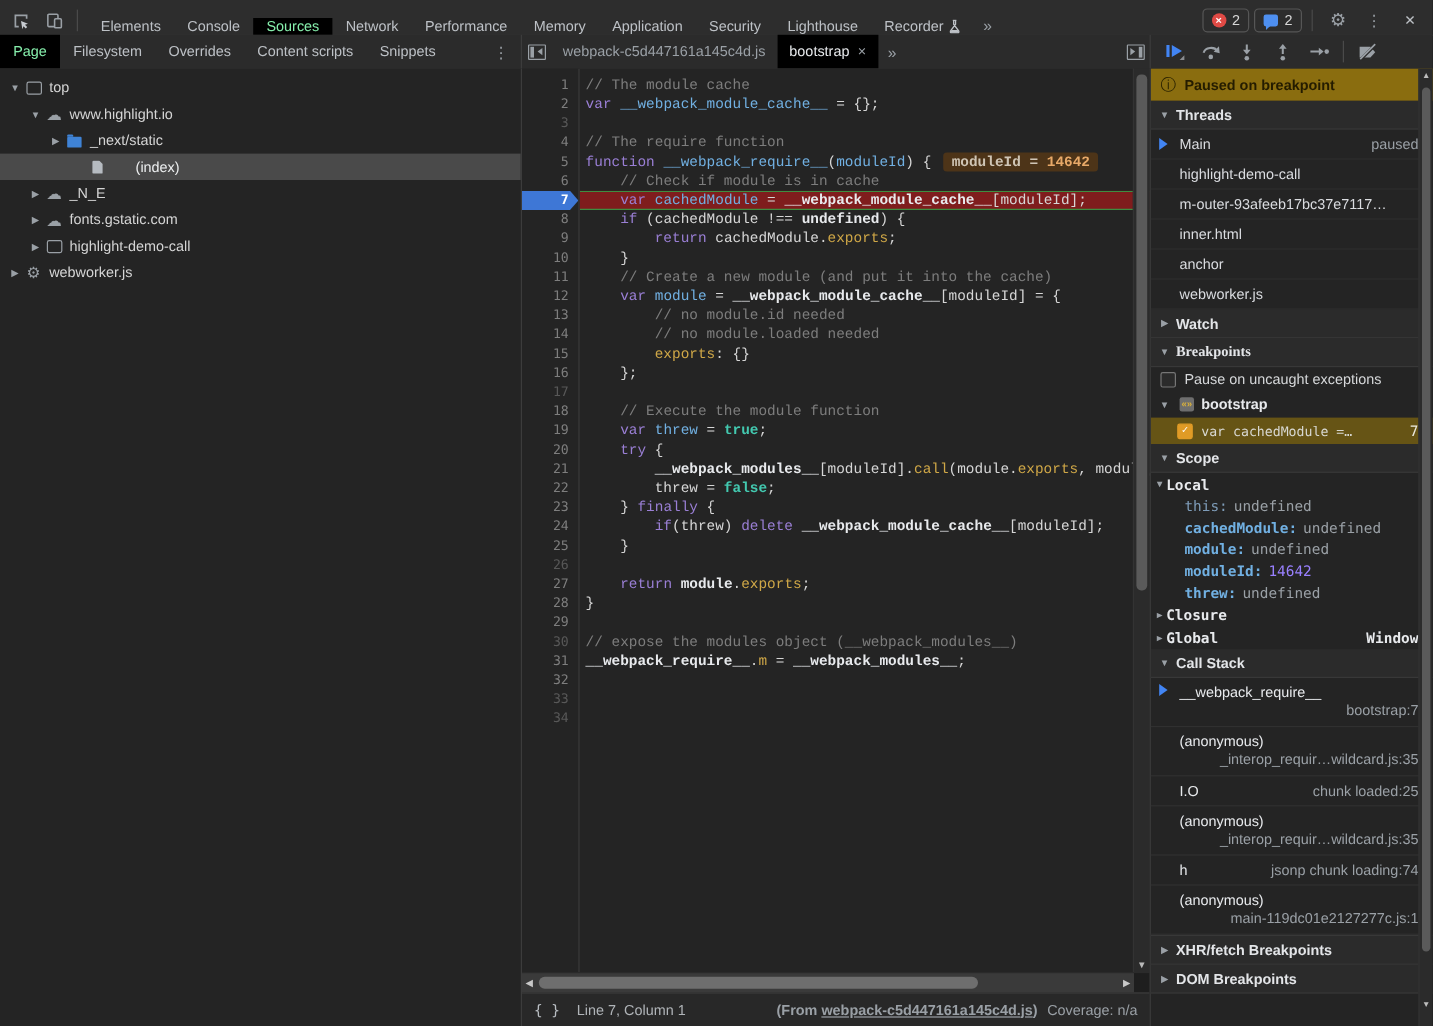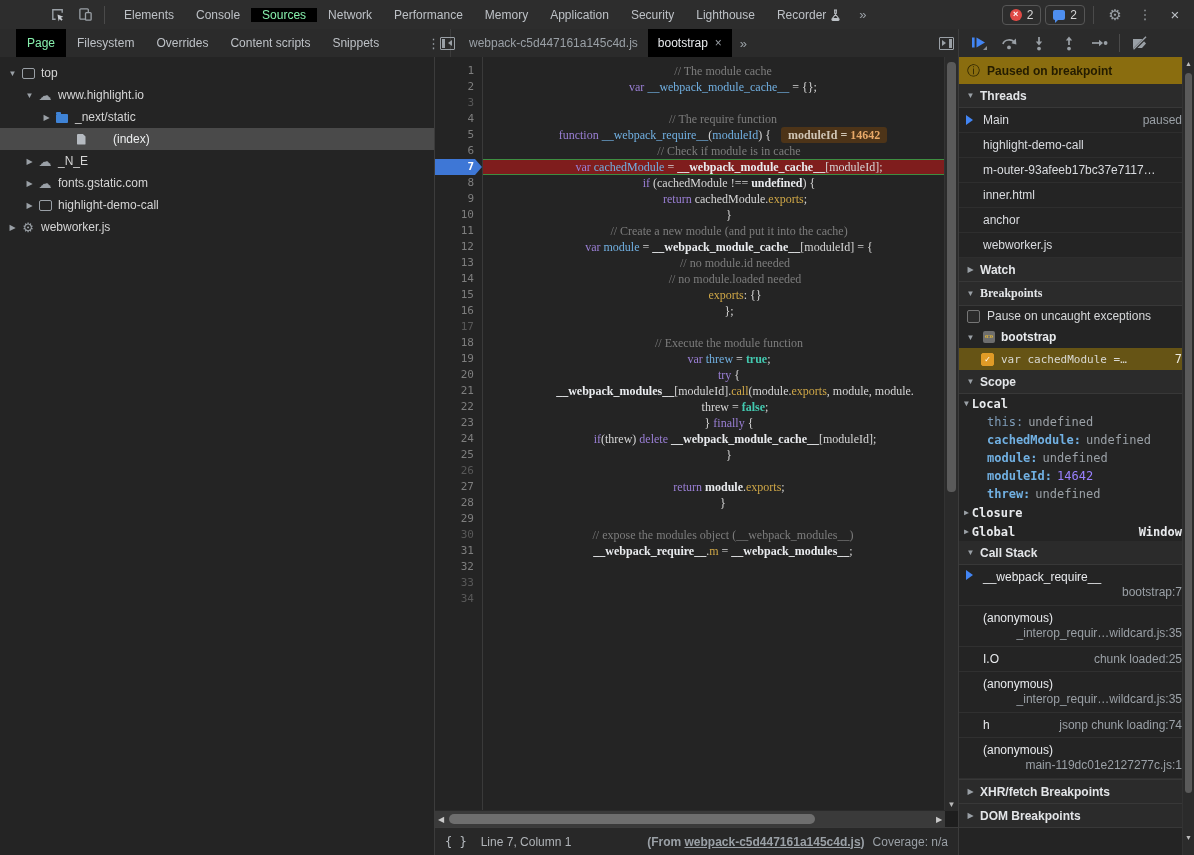--- a/index.html
+++ b/index.html
@@ -1,37 +1,37 @@
 <!DOCTYPE html>
 <html><head>
 <meta charset="utf-8">
 <style>
   html,body{margin:0;padding:0;background:#1a1a1a;}
   #root{position:relative;width:1194px;height:855px;background:#242424;overflow:hidden;
         font-family:"Liberation Sans",sans-serif;font-size:12px;color:#d0d0d0;-webkit-font-smoothing:antialiased;}
   
-  .toolbar-top{position:absolute;top:0;left:0;right:0;height:29px;background:#2d2d2d;border-bottom:1px solid #3c3c3c;display:flex;align-items:center;padding-left:40px;}
+  .toolbar-top{position:absolute;top:0;left:0;right:0;height:29px;background:#2d2d2d;border-bottom:1px solid #3c3c3c;display:flex;align-items:flex-end;}
   .tt-icons{display:flex;align-items:center;padding:0 4px;gap:2px;}
   .tbtn{width:26px;height:24px;display:flex;align-items:center;justify-content:center;color:#9aa0a6;}
   .vdiv{width:1px;height:18px;background:#4a4a4a;margin:auto 4px;}
   .dt-tabs{display:flex;align-items:stretch;}
   .dt-tab{display:flex;align-items:center;padding:0 11px;color:#bdc1c6;cursor:default;white-space:nowrap;gap:5px;}
   .dt-tab.active{background:#000;color:#86efac;}
   .more-ch{display:flex;align-items:center;padding:0 8px;color:#9aa0a6;font-size:13px;}
   .tt-right{margin-left:auto;display:flex;align-items:center;gap:4px;padding-right:6px;}
   .badge-box{display:flex;align-items:center;gap:5px;border:1px solid #565656;border-radius:4px;padding:2px 7px;color:#d7d7d7;}
   .err-ic{width:12px;height:12px;border-radius:50%;background:#e04a45;color:#fff;font-size:9px;font-weight:bold;display:flex;align-items:center;justify-content:center;line-height:1;}
   .iss-ic{width:12px;height:10px;background:#4e8ff0;border-radius:2px;position:relative;}
   .iss-ic:after{content:"";position:absolute;left:2px;bottom:-3px;border:3px solid transparent;border-top-color:#4e8ff0;border-left-color:#4e8ff0;}
   .gear{font-size:15px;color:#9aa0a6;}
   .kebab{font-size:13px;color:#9aa0a6;letter-spacing:0;}
   .closex{font-size:15px;color:#bdc1c6;}
   
   .toolbar-sub{position:absolute;top:29px;left:0;right:0;height:28px;background:#2b2b2b;border-bottom:1px solid #3c3c3c;}
-  .sub-left{position:absolute;left:0;top:0;bottom:0;width:434px;border-right:1px solid #3c3c3c;display:flex;align-items:stretch;margin-left:16px;}
+  .sub-left{position:absolute;left:0;top:0;bottom:0;width:434px;border-right:1px solid #3c3c3c;display:flex;align-items:stretch;}
   .sub-left .dt-tab{padding:0 11px;}
   .sub-left .kebab{margin-left:auto;display:flex;align-items:center;padding-right:10px;}
   .sub-center{position:absolute;left:435px;top:0;bottom:0;width:523px;display:flex;align-items:stretch;}
   .sub-right{position:absolute;left:958px;top:0;bottom:0;right:0;border-left:1px solid #3c3c3c;display:flex;align-items:center;padding-left:6px;gap:2px;}
   .ed-tab{display:flex;align-items:center;gap:7px;padding:0 10px;color:#9aa0a6;white-space:nowrap;}
   .ed-tab.active{background:#000;color:#e8eaed;}
   .ed-tab .tx{color:#9aa0a6;font-size:12px;}
   .pane-toggle{width:24px;display:flex;align-items:center;justify-content:center;color:#9aa0a6;}
   .pt-box{width:13px;height:11px;border:1px solid #9aa0a6;border-radius:1px;position:relative;}
   .pt-box.l:before{content:"";position:absolute;left:1px;top:1px;bottom:1px;width:3px;background:#9aa0a6;}
@@ -52,21 +52,21 @@
   .ic-folder:before{content:"";position:absolute;top:-2px;left:0;width:5px;height:2px;background:#3f83d6;border-radius:1px 1px 0 0;}
   .ic-file{width:9px;height:11px;background:#b6bbc1;border-radius:1px;clip-path:polygon(0 0,66% 0,100% 28%,100% 100%,0 100%);}
   .ic-gear{color:#9aa0a6;font-size:13px;line-height:1;}
   
   .editor{position:absolute;left:435px;top:57px;width:523px;height:754px;background:#242424;overflow:hidden;display:flex;}
   .gutter{width:47px;flex:none;padding-top:6px;background:#242424;border-right:1px solid #3a3a3a;}
   .gnum{height:16px;line-height:16px;text-align:right;padding-right:8px;color:#7e7e7e;font-family:"DejaVu Sans Mono",monospace;font-size:11px;}
   .gnum.dim{color:#585858;}
   .gnum.exec{background:#3e77d6;color:#fff;font-weight:bold;clip-path:polygon(0 0,40px 0,47px 8px,40px 16px,0 16px);}
   .code-col{flex:1;padding-top:6px;overflow:hidden;position:relative;}
-  .cline{height:16px;line-height:16px;white-space:pre;font-family:Liberation Serif, serif;font-size:12px;color:#d6d6d6;padding-left:5px;text-align:center;}
+  .cline{height:16px;line-height:16px;white-space:pre;font-family:Liberation Mono, monospace;font-size:12px;color:#d6d6d6;padding-left:5px;}
   .cline.exec{background:#7f1d1d;box-shadow:inset 0 1px 0 #3e8e41,inset 0 -1px 0 #3e8e41;}
   .tk-c{color:#7d7d7d;} .tk-k{color:#9a7fd5;} .tk-v{color:#71b0e2;}
   .tk-w{color:#e8eaed;font-weight:bold;} .tk-p{color:#cfa747;} .tk-b{color:#43c9b0;font-weight:bold;}
   .inline-badge{display:inline-block;margin-left:10px;padding:0 7px;border-radius:3px;background:#4d3418;color:#cfc5b5;font-weight:bold;}
   .inline-badge .bv{color:#e8a968;}
   .vscroll{position:absolute;right:0;top:0;width:13px;height:754px;background:#2b2b2b;border-left:1px solid #333;}
   .vthumb{position:absolute;left:2px;top:5px;width:9px;height:430px;background:#5a5a5a;border-radius:4px;}
   .vs-down{position:absolute;bottom:2px;left:0;right:0;text-align:center;color:#b9b9b9;font-size:8px;}
   .editor-wrap{position:absolute;left:435px;top:57px;width:523px;height:754px;}
   .hscroll{position:absolute;left:435px;bottom:28px;width:510px;height:16px;background:#3a3a3a;border-top:1px solid #2a2a2a;}

